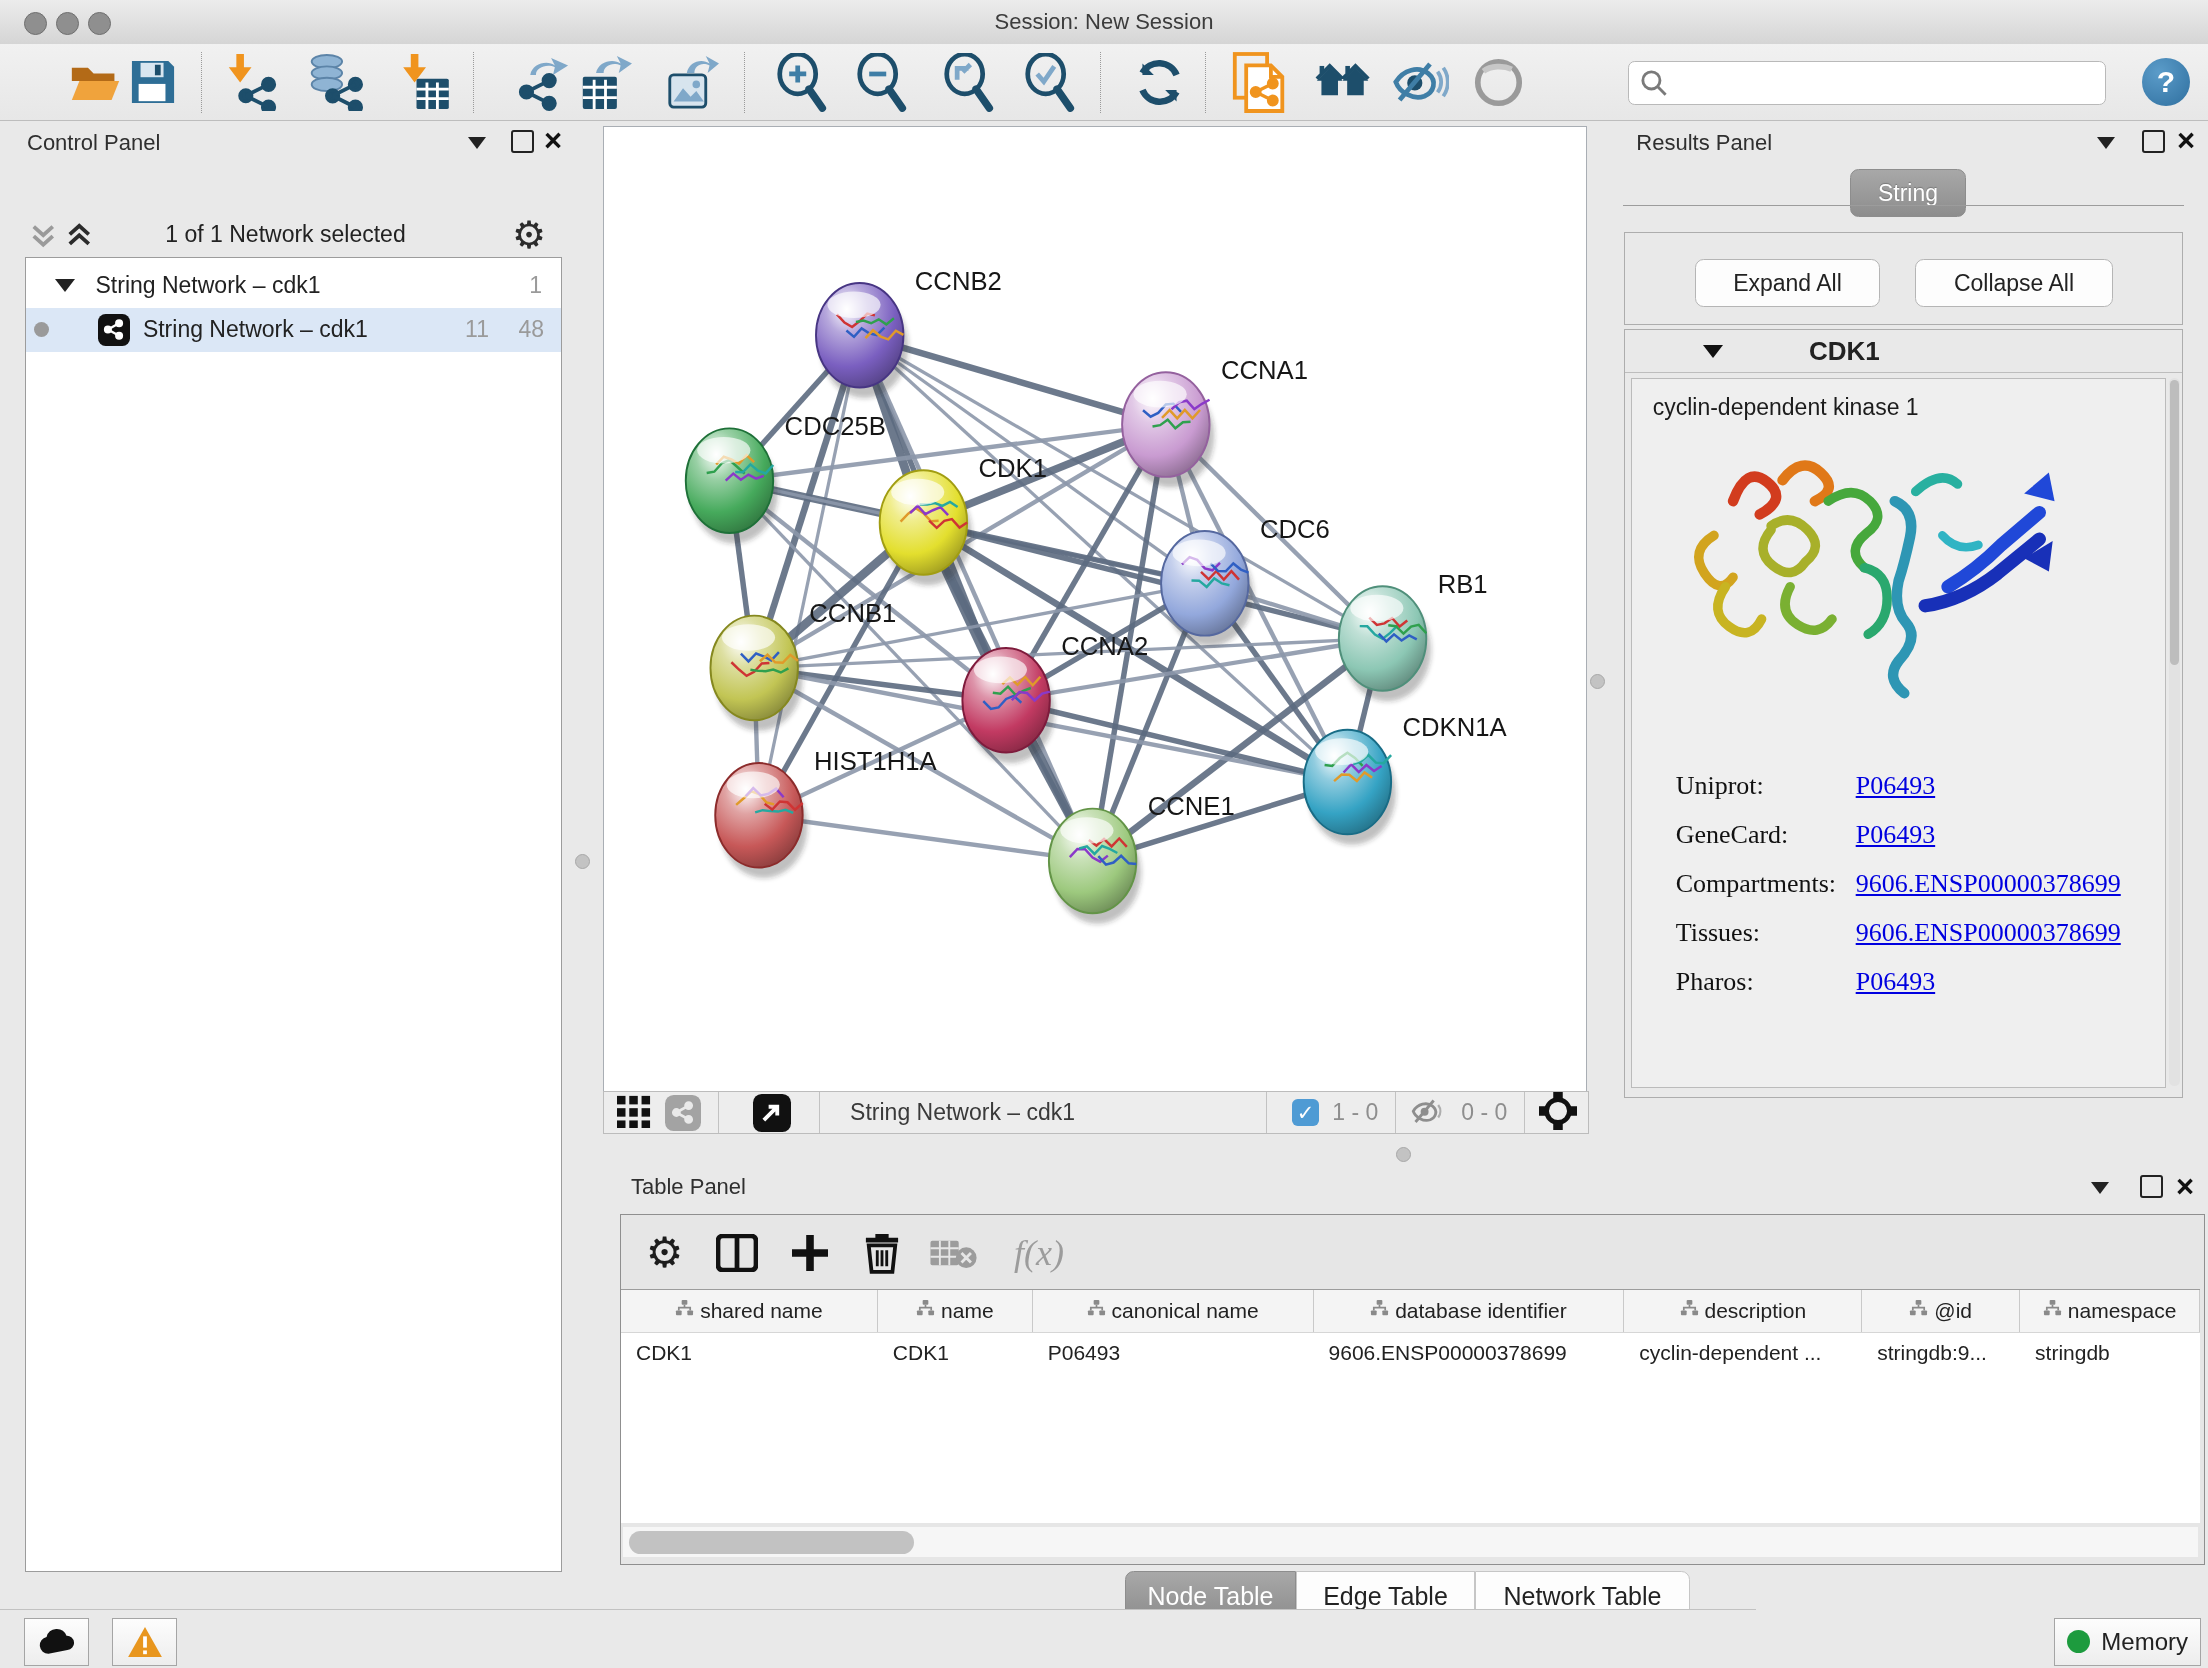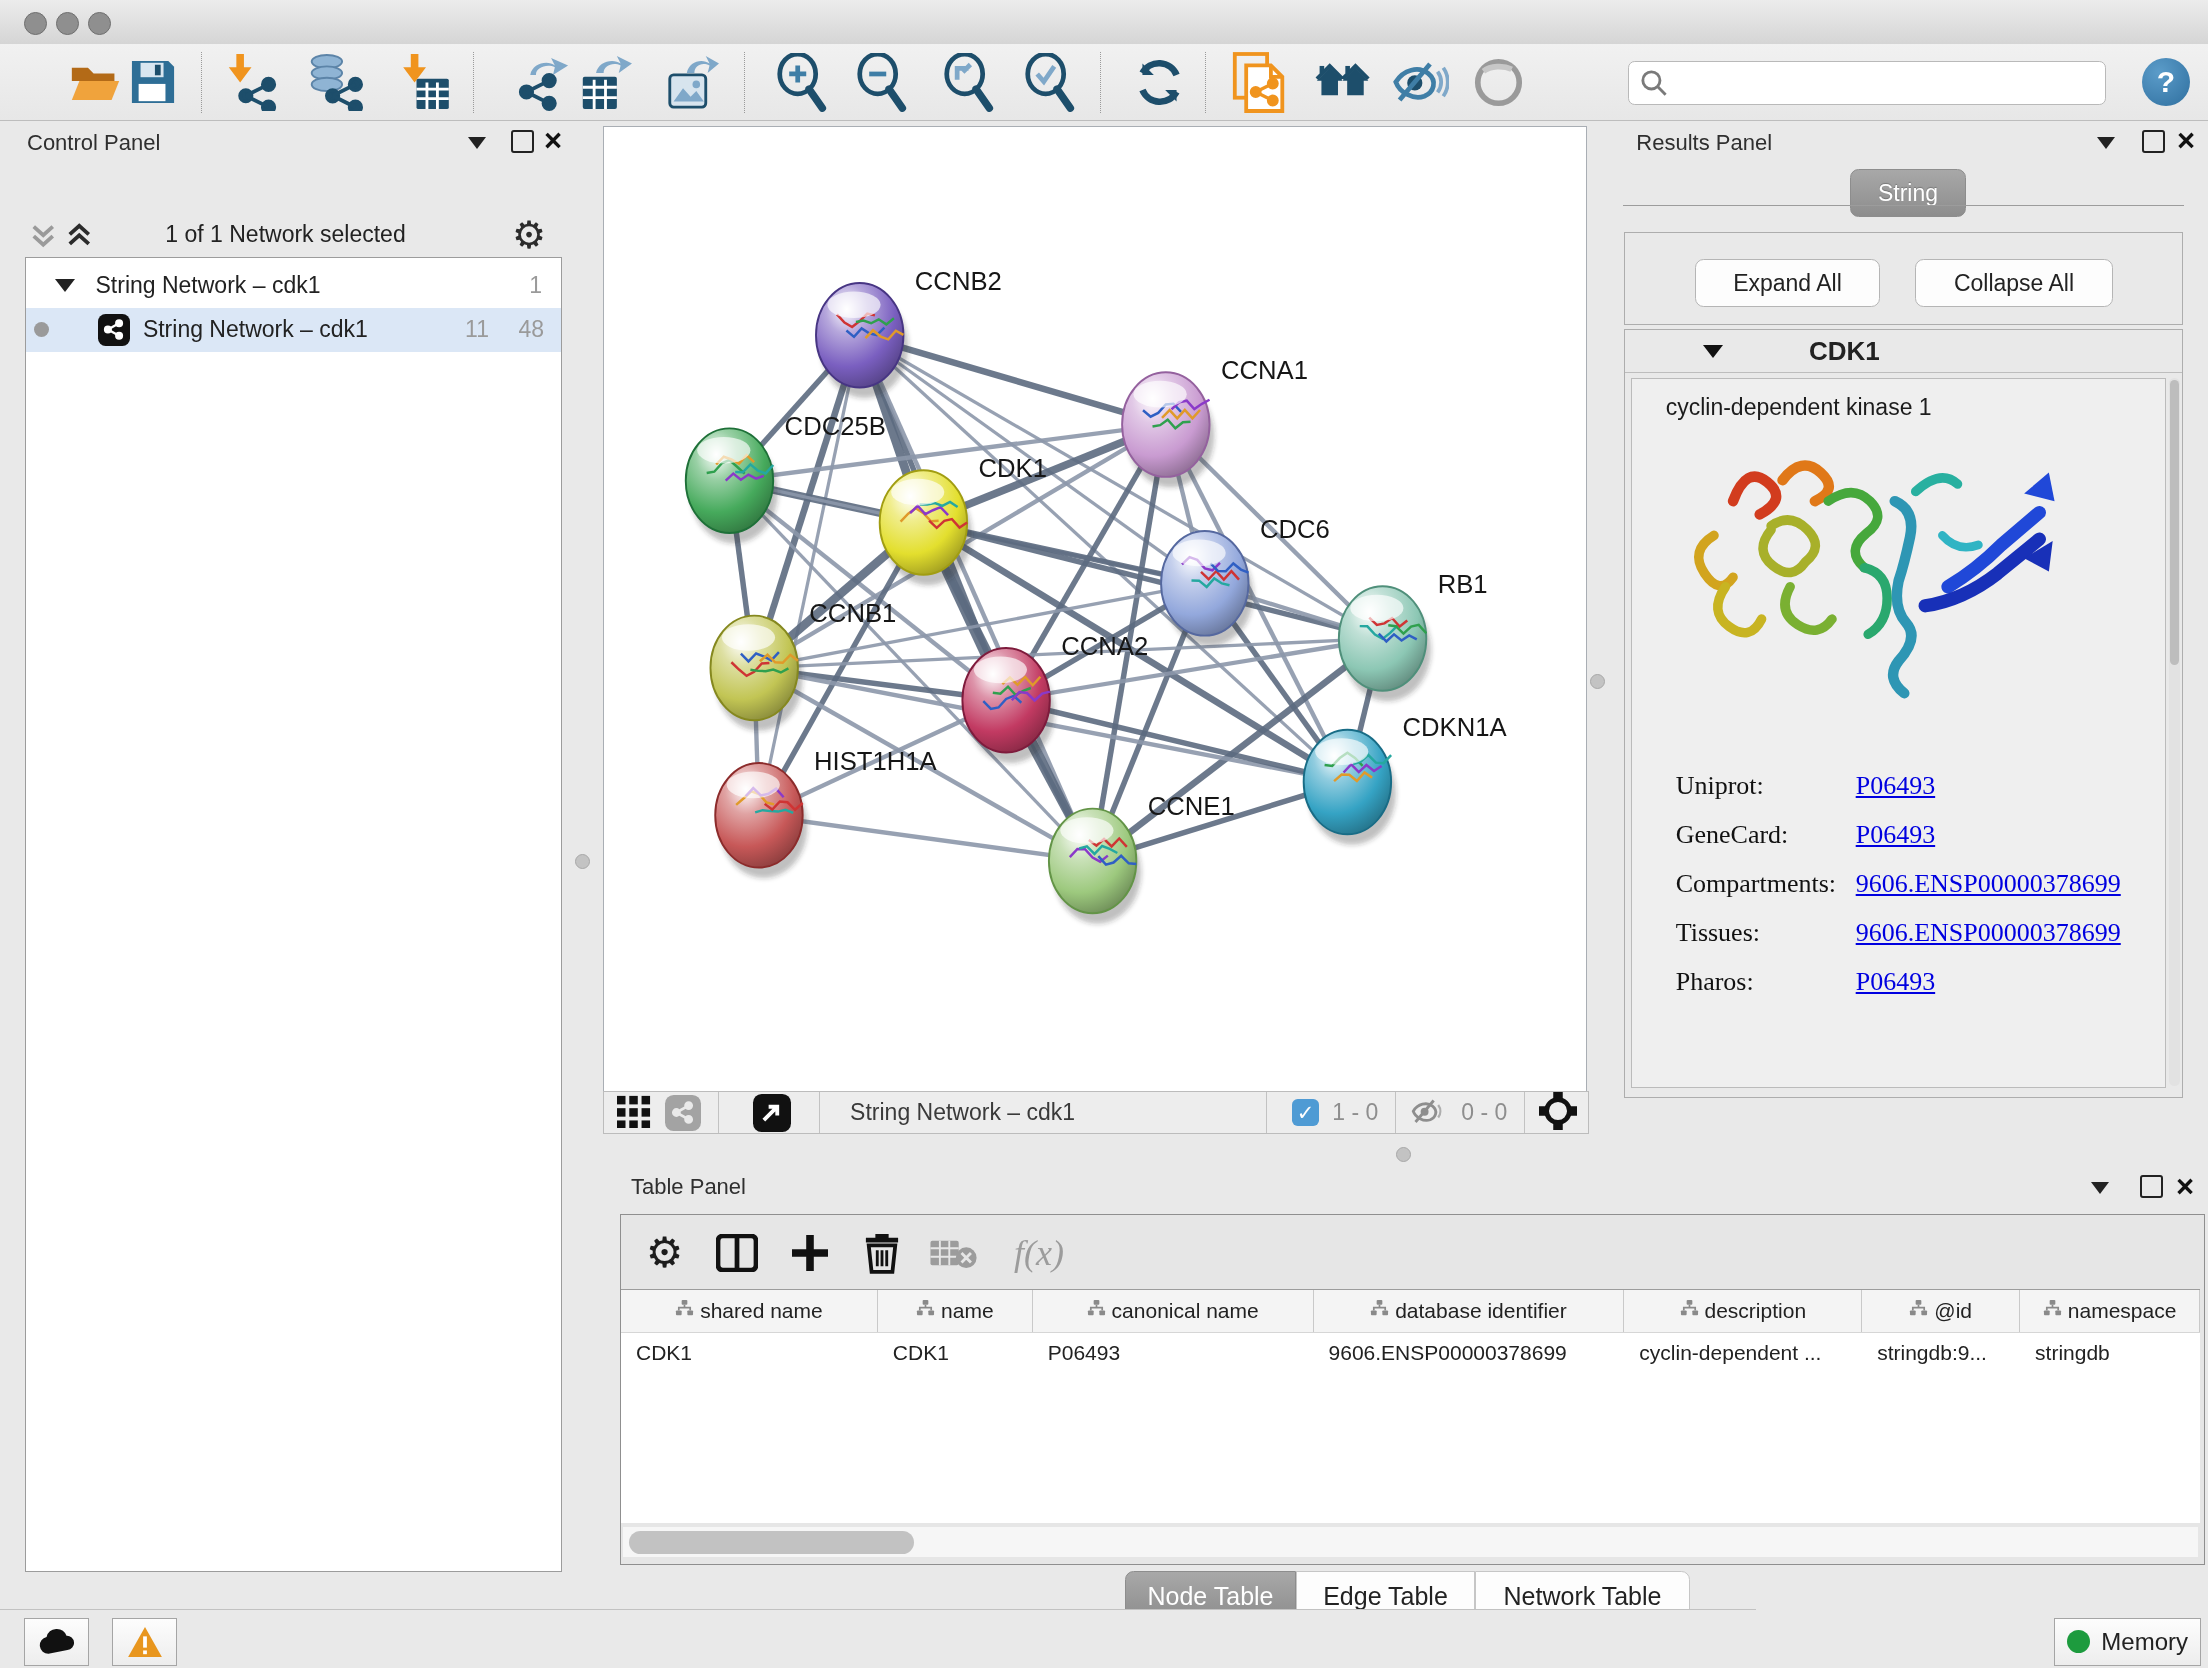--- a/index.html
+++ b/index.html
@@ -96,20 +96,21 @@
 </style>
 </head>
 <body>
 
 <div id="app">
 
   <div id="titlebar" class="abs">
     <div class="abs tl-dot" style="left:24px"></div>
     <div class="abs tl-dot" style="left:56px"></div>
     <div class="abs tl-dot" style="left:88px"></div>
+    <div id="win-title" class="abs">Session: New Session</div>
   </div>
 
   <div id="toolbar" class="abs">
     <div class="abs tbi" style="left:67px">
       <svg width="53" height="44" viewBox="0 0 56 46">
           <path d="M3 8h17l6 6h22v8H3z" fill="#b36a17"></path>
           <path d="M3 42l8-20h42l-8 20z" fill="#f0a33c"></path>
         </svg>
     </div>
     <div class="abs tbi" style="left:124px">
@@ -632,21 +633,21 @@
   <div id="btn-box" class="abs">
     <div class="res-btn" style="left:70px;width:183px">Expand All</div>
     <div class="res-btn" style="left:290px;width:196px">Collapse All</div>
   </div>
   <div id="cdk1-box" class="abs">
     <div id="cdk1-head">
       <span style="margin-left:78px;width:0;height:0;border-left:10.5px solid transparent;border-right:10.5px solid transparent;border-top:13.3px solid #111"></span>
       <span style="margin-left:86px;font-size:26px;font-weight:bold">CDK1</span>
     </div>
     <div id="cdk1-inner">
-      <div id="prot-desc" style="margin:15px 0 0 34px">cyclin-dependent kinase 1</div>
+      <div id="prot-desc" style="margin:15px 0 0 21px">cyclin-dependent kinase 1</div>
       
       <svg width="409" height="314" viewBox="0 0 430 330" style="margin:23px 0 0 44px">
         <g fill="none" stroke-linecap="round">
           <path d="M60 60q14-38 36-20t-8 34" stroke="#d23c1e" stroke-width="11"></path>
           <path d="M112 38q20-26 40-8t-6 30" stroke="#e07818" stroke-width="11"></path>
           <path d="M40 96q-26 16-10 40t30 4" stroke="#d2a41e" stroke-width="10"></path>
           <path d="M52 150q-18 26 4 42t34-8" stroke="#c8b422" stroke-width="10"></path>
           <path d="M100 90q-18 22 2 38t34-4q20-16 2-34t-38-4" stroke="#a8b02a" stroke-width="10"></path>
           <path d="M120 150q-14 26 8 40t36-6" stroke="#7ab032" stroke-width="10"></path>
           <path d="M160 60q26-18 44 0t-4 34q-22 18-2 36" stroke="#46a83c" stroke-width="10"></path>

